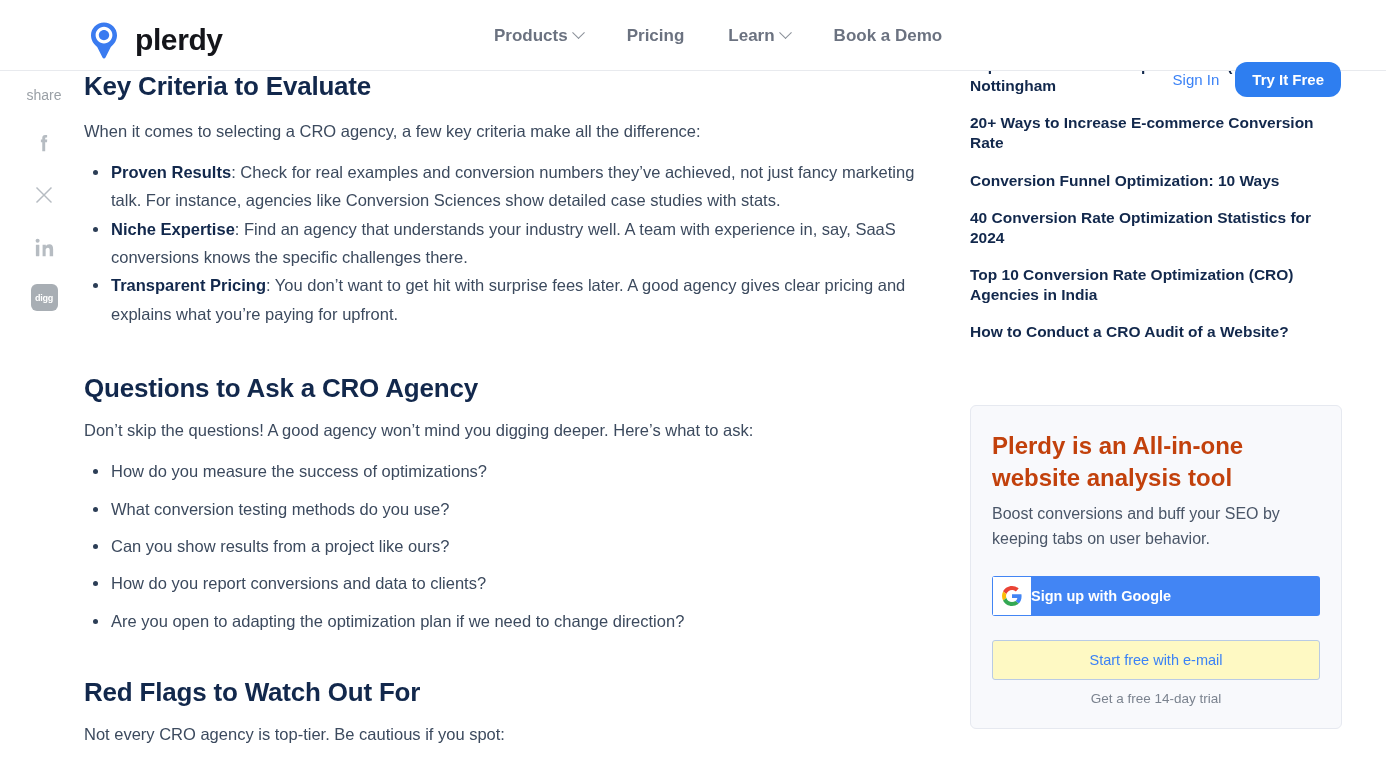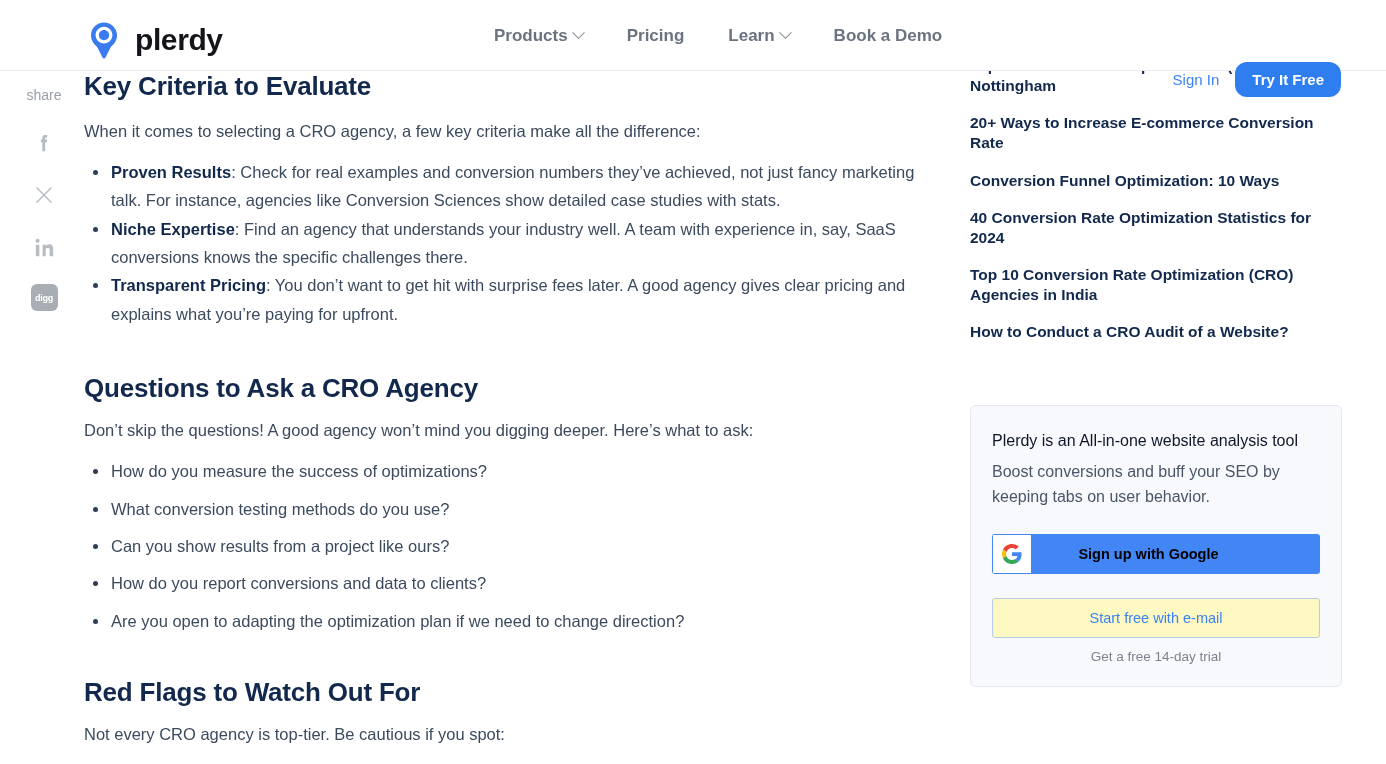--- a/index.html
+++ b/index.html
@@ -145,21 +145,21 @@
 
   .promo-card {
     position: absolute; left: 970px; top: 405px;
     width: 372px;
     background: #f8f9fc;
     border: 1px solid #e6e9f0;
     border-radius: 6px;
     padding: 24px 21px 22px 21px;
   }
   .promo-title {
-    font-size: 16px; font-weight: 400; color: #0f172a;
+    font-size: 24px; font-weight: 700; color: #c2410c;
     line-height: 1.32;
   }
   .promo-sub {
     margin-top: 9px;
     font-size: 16px; color: #4a5668; line-height: 1.55;
   }
   .google-btn {
     margin-top: 24px;
     height: 40px; width: 100%;
     background: #4285f4;
@@ -169,22 +169,22 @@
     border: none; padding: 0;
   }
   .g-tile {
     width: 38px; height: 38px; margin-left: 1px;
     background: #ffffff;
     display: flex; align-items: center; justify-content: center;
     flex: 0 0 38px;
   }
   .g-label {
     flex: 1;
-    color: #000000; font-size: 14.5px; font-weight: 600;
-    text-align: center; font-family: "Liberation Sans", sans-serif;
+    color: #ffffff; font-size: 14.5px; font-weight: 600;
+    text-align: left; font-family: "Liberation Sans", sans-serif;
     padding-right: 54px;
   }
   .email-btn {
     margin-top: 24px;
     height: 40px; width: 100%;
     background: #fef9c3;
     border: 1px solid #b9cbe4;
     border-radius: 3px;
     color: #3b82f6; font-size: 14.5px;
     cursor: pointer;

